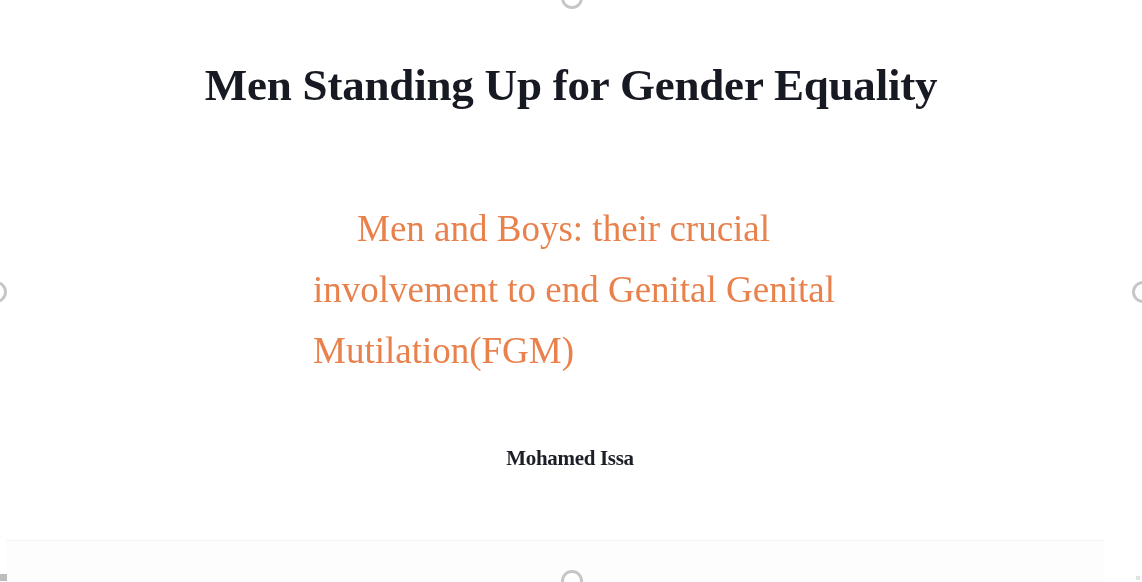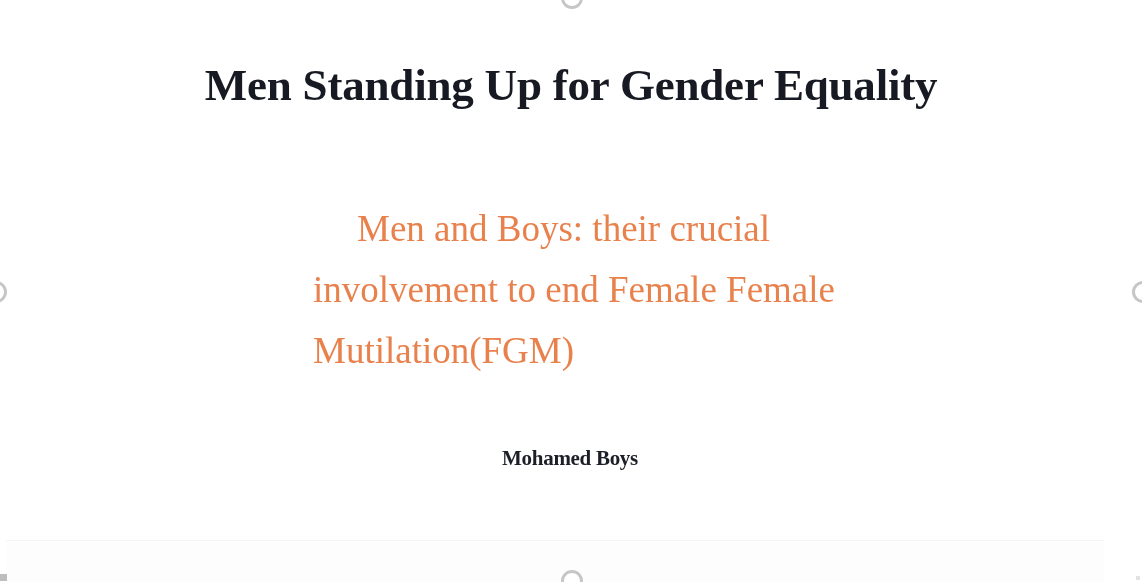--- a/index.html
+++ b/index.html
@@ -147,25 +147,25 @@
 
 <div id="slide-canvas">
 
   <div class="slide-page">
 
     <div class="title-block">
       <h1 class="slide-title">Men Standing Up for Gender Equality</h1>
     </div>
 
     <div class="subtitle-block">
-      <p class="slide-subtitle">Men and Boys: their crucial involvement to end Female Female Mutilation(FGM)</p>
+      <p class="slide-subtitle">Men and Boys: their crucial involvement to end Genital Genital Mutilation(FGM)</p>
     </div>
 
     <div class="author-block">
-      <p class="author-name">Mohamed Boys</p>
+      <p class="author-name">Mohamed Issa</p>
     </div>
 
   </div>
 
   <div class="next-slide-sliver"></div>
 
   <div class="handle handle-top"></div>
   <div class="handle handle-bottom"></div>
   <div class="handle handle-left"></div>
   <div class="handle handle-right"></div>

